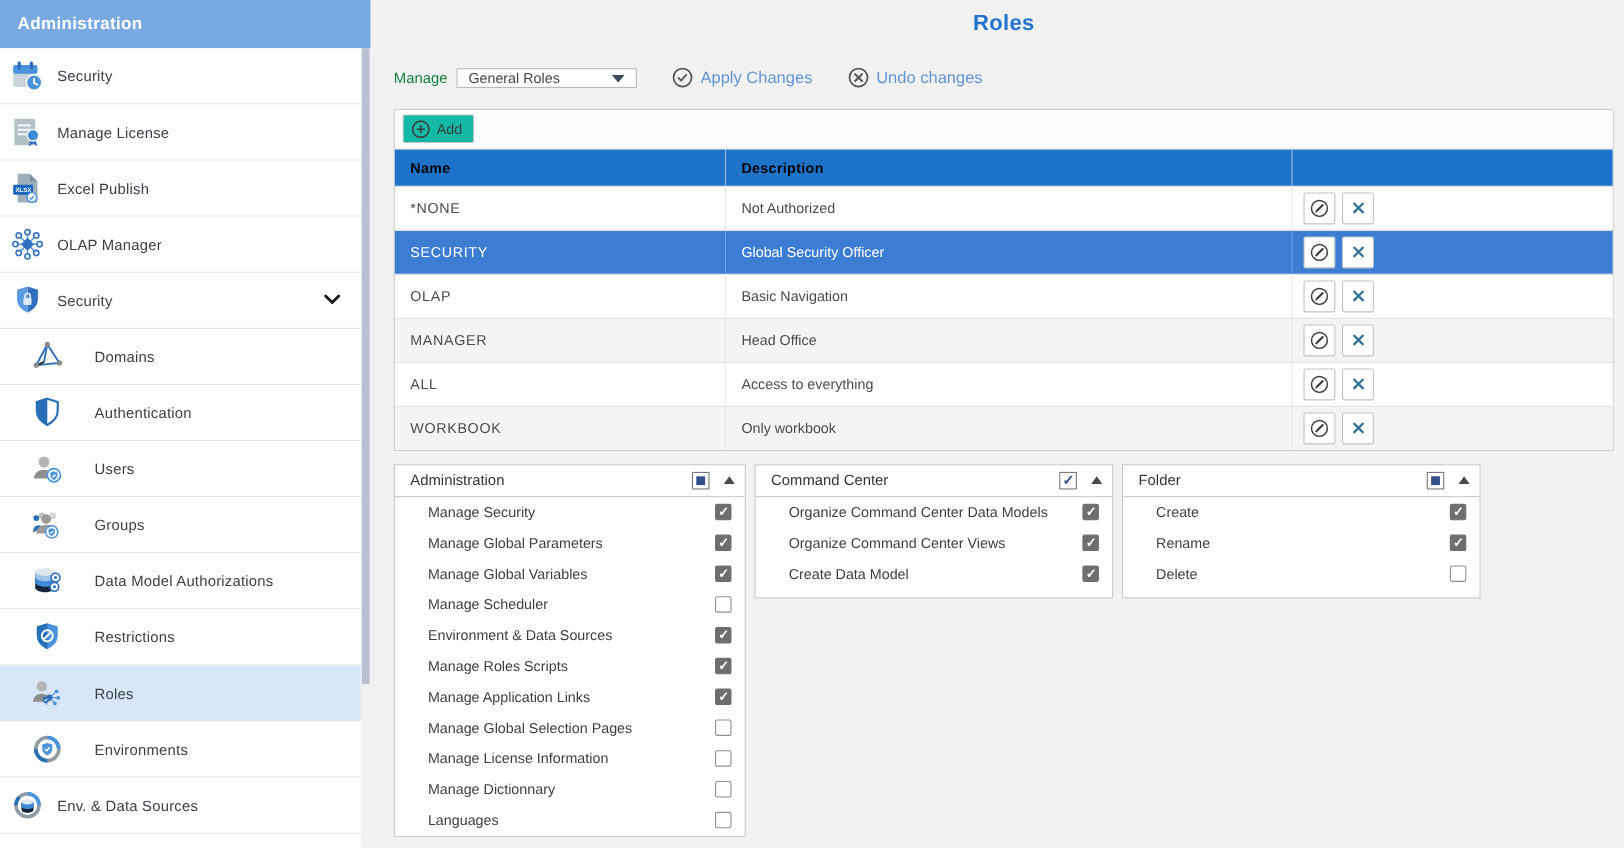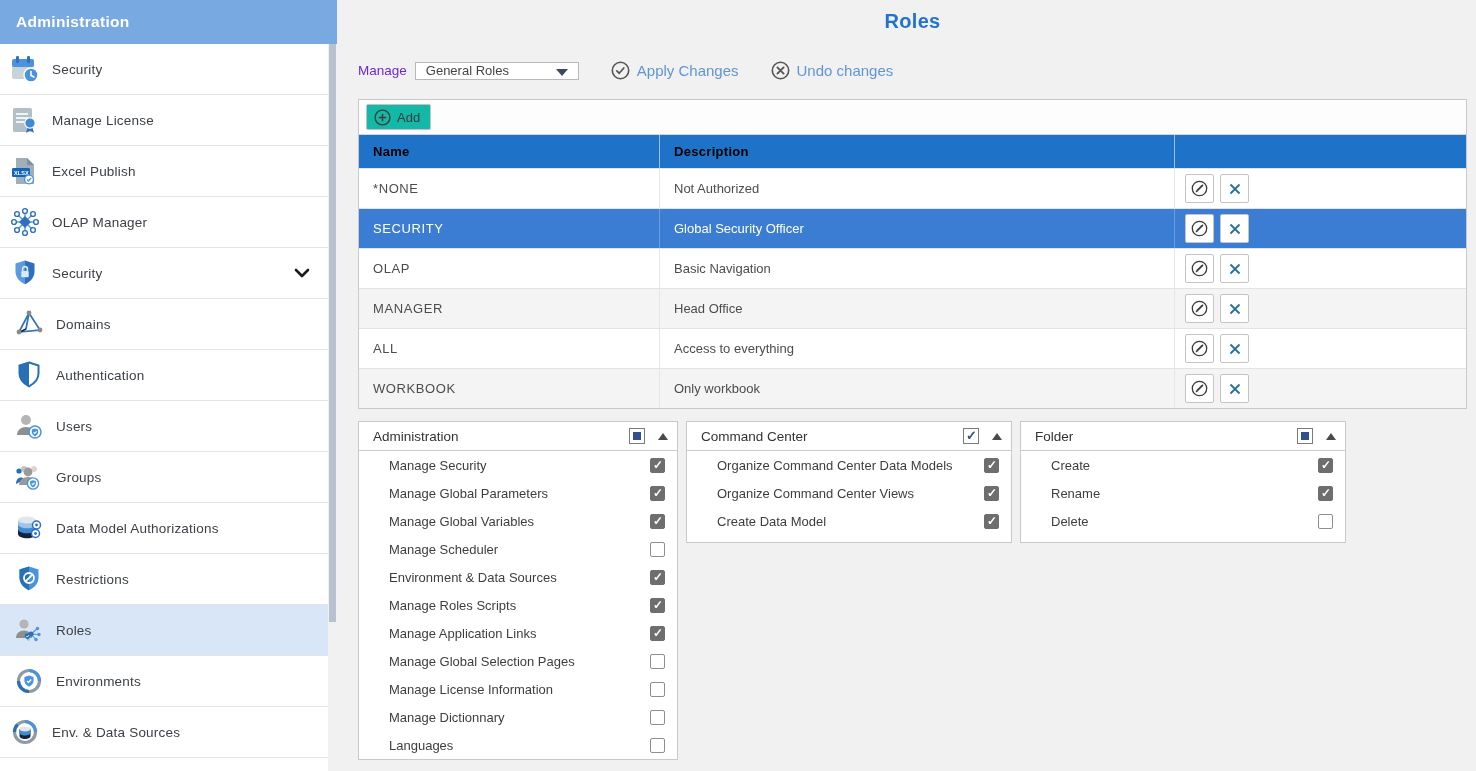--- a/index.html
+++ b/index.html
@@ -9,38 +9,38 @@
   
   .sidebar { position:absolute; left:0; top:0; width:337px; height:771px;
     background:#fff; }
   .sb-header { height:44px; background:#78a9e1; color:#fff; display:flex;
     align-items:center; padding-left:16px; font-size:15.5px; font-weight:600;
     letter-spacing:.3px; }
   .sb-items { position:absolute; left:0; top:44px; right:9px; bottom:0; background:#fff; }
   .sb-item { height:51px; display:flex; align-items:center;
     border-bottom:1px solid #e4e4e4; cursor:pointer; background:#fff; }
   .sb-item.top { padding-left:10px; }
-  .sb-item.sub { padding-left:14px; }
+  .sb-item.sub { padding-left:28px;gap:16px; }
   .sb-item.selected { background:#d9e6f8; }
   .sb-icon { width:30px; height:30px; flex:0 0 30px; margin-right:12px; }
   .sb-label { font-size:13.5px; color:#3c4147; letter-spacing:.2px; }
   .sb-chevron { margin-left:auto; margin-right:18px; }
   .sb-scrollbar { position:absolute; right:0; top:44px; width:9px; bottom:0;
     background:#f1f1f1; }
   .sb-thumb { position:absolute; top:0; left:1px; width:7px; height:578px;
     background:#b9c0d0; }
 
   
   .main { position:absolute; left:337px; top:0; width:1139px; height:771px;
     background:#f1f1f1; padding:0 9px 0 21px; }
   .page-title { text-align:center; color:#2273cd; font-size:20px;
     font-weight:bold; margin-top:10px; letter-spacing:.3px; }
 
   .controls { display:flex; align-items:center; margin-top:22px; height:31px; }
-  .manage-label { font-size:13.5px; color:#6d28d9; margin-right:8px; }
+  .manage-label { font-size:13.5px; color:#15803d; margin-right:8px; }
   .dropdown { width:164px; height:18px; background:#fff; border:1px solid #b9b9b9;
     display:flex; align-items:center; padding:0 10px; cursor:pointer; }
   .dropdown .dd-value { font-size:13px; color:#444; flex:1; }
   .link-btn { display:flex; align-items:center; margin-left:32px; cursor:pointer; }
   .link-btn svg { margin-right:7px; }
   .link-btn span { color:#6195d6; font-size:15px; }
 
   
   .table-wrap { margin-top:13px; background:#fff; border:1px solid #c9c9c9; }
   .add-row { padding:4px 0 4px 7px; border-bottom:1px solid #d6d6d6; background:#fdfdfd; }

